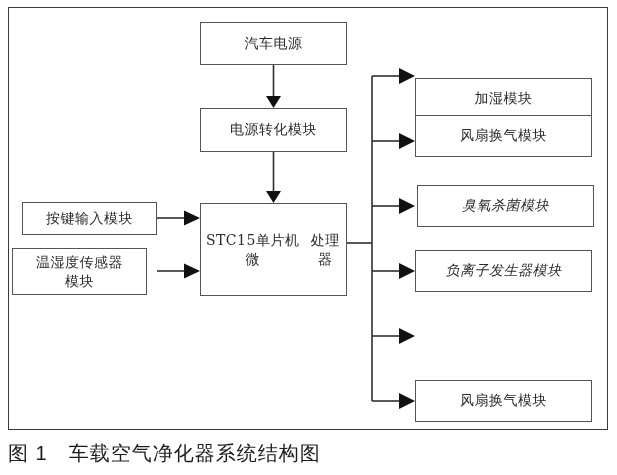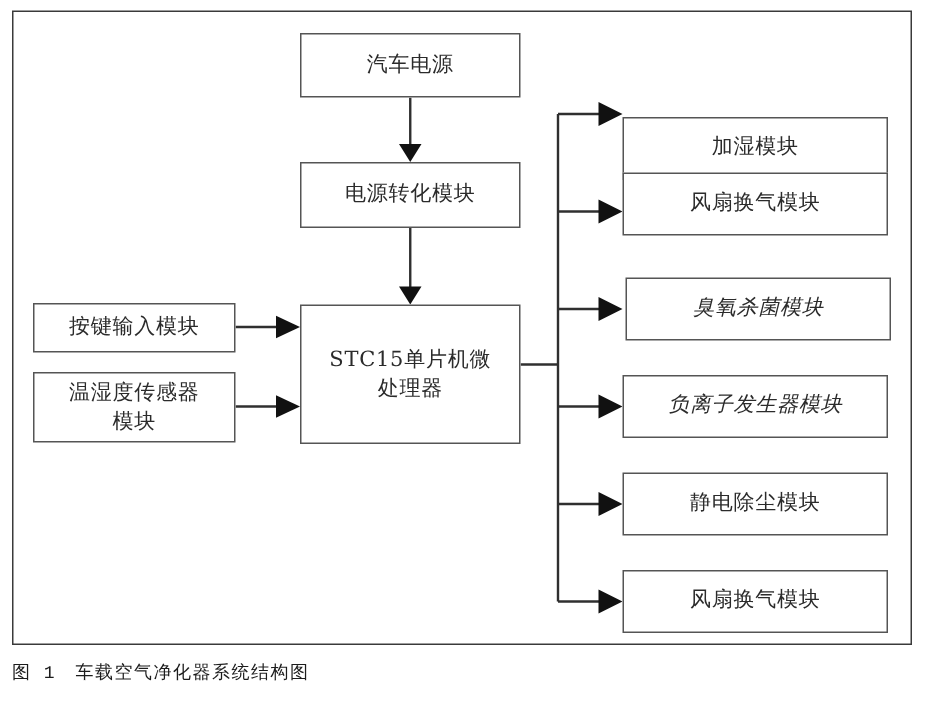--- a/index.html
+++ b/index.html
@@ -58,24 +58,24 @@
     stroke: #2f2f2f;
     stroke-width: 1.6;
     fill: none;
   }
   .arrowhead { fill: #111111; }
   .caption {
     position: absolute;
     left: 8px;
     top: 440px;
     width: 600px;
-    font-size: 12px;
+    font-size: 20px;
     color: #1c1c1c;
     letter-spacing: 1px;
-    font-family: Liberation Mono, monospace;
+    font-family: Liberation Sans, sans-serif;
     white-space: pre;
   }
 </style>
 </head>
 <body>
 
 <div id="figure">
 
   <div class="frame"></div>
 
@@ -139,53 +139,50 @@
   </svg>
 
   <div class="node" style="left:200px; top:22px; width:147px; height:43px;">
     <span>汽车电源</span>
   </div>
 
   <div class="node" style="left:200px; top:108px; width:147px; height:44px;">
     <span>电源转化模块</span>
   </div>
 
-  <div class="node two-line" style="left:200px; top:203px; width:147px; height:93px; flex-direction:column;">
+  <div class="node two-line" style="left:200px; top:203px; width:147px; height:93px; flex-direction:row;">
     <span>STC15单片机微</span>
     <span>处理器</span>
   </div>
 
   <div class="node" style="left:22px; top:202px; width:135px; height:33px;">
     <span>按键输入模块</span>
   </div>
 
-  <div class="node two-line" style="left:22px; top:248px; width:135px; height:47px; flex-direction:column;">
+  <div class="node two-line" style="left:12px; top:248px; width:135px; height:47px; flex-direction:column;">
     <span>温湿度传感器</span>
     <span>模块</span>
   </div>
 
   <div class="node" style="left:415px; top:55px; width:177px; height:42px;margin-top:23px;">
     <span>加湿模块</span>
   </div>
 
   <div class="node" style="left:415px; top:115px; width:177px; height:42px;align-items:center;">
     <span>风扇换气模块</span>
   </div>
 
   <div class="node" style="left:417px; top:185px; width:177px; height:42px;font-style:italic;">
     <span>臭氧杀菌模块</span>
   </div>
 
   <div class="node" style="left:415px; top:250px; width:177px; height:42px;font-style:italic;">
     <span>负离子发生器模块</span>
   </div>
 
-  <div class="node" style="left:415px; top:315px; width:177px; height:42px;">
-    <span>静电除尘模块</span>
-  </div>
 
   <div class="node" style="left:415px; top:380px; width:177px; height:42px;">
     <span>风扇换气模块</span>
   </div>
 
   <div class="caption">图 1　车载空气净化器系统结构图</div>
 
 </div>
 
 </body></html>

